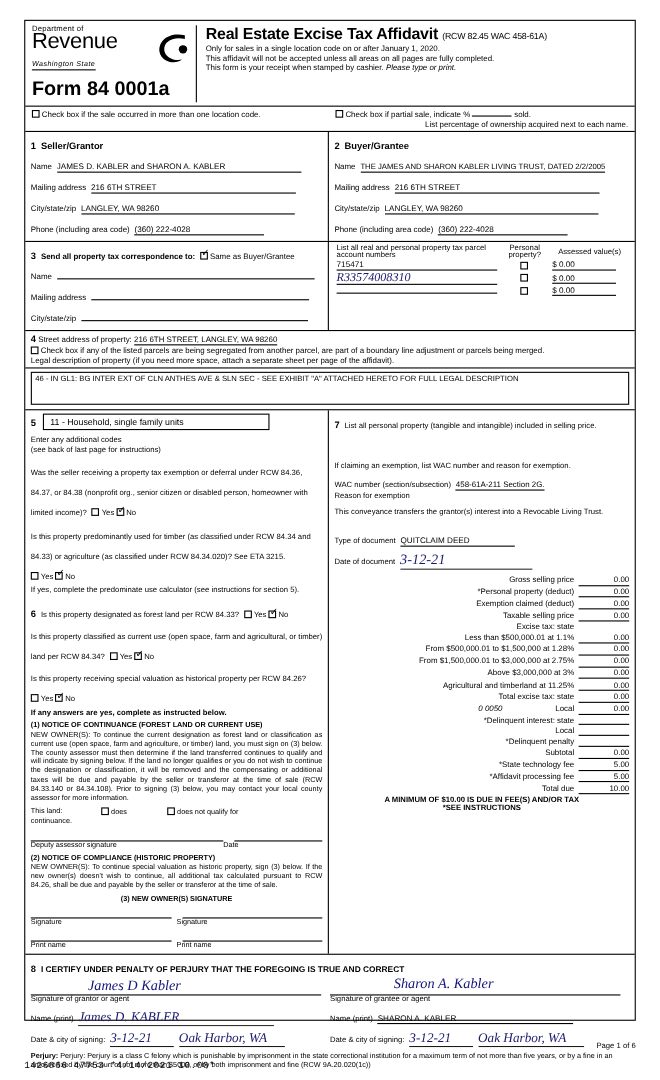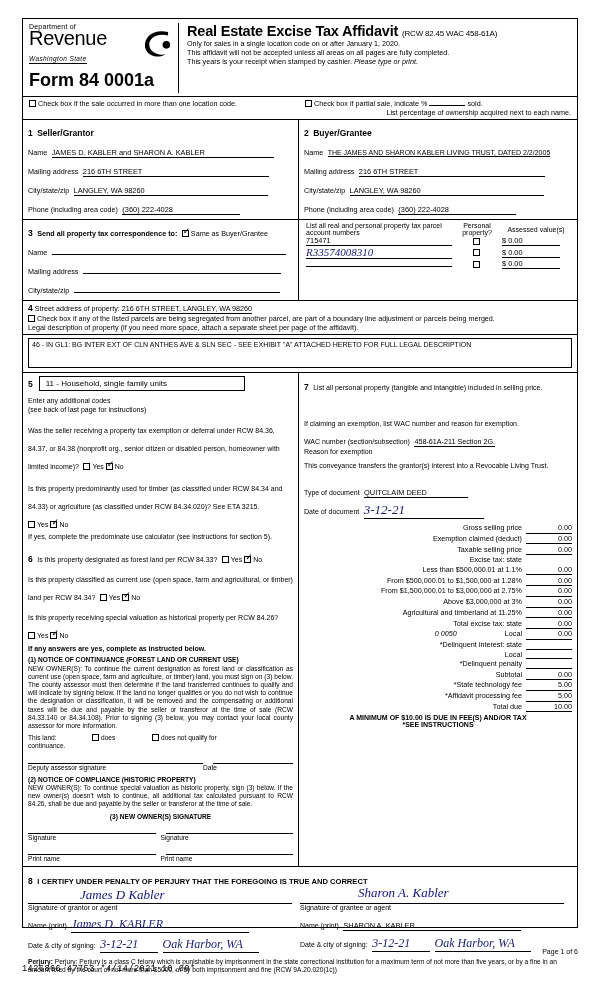--- a/index.html
+++ b/index.html
@@ -217,21 +217,21 @@
         </svg>
       </div>
       <div class="hdr-right">
         <div class="title">
           <span>Real Estate Excise Tax Affidavit</span>
           <span class="rcw">(RCW 82.45 WAC 458-61A)</span>
         </div>
         <div class="subline">Only for sales in a single location code on or after January 1, 2020.</div>
         <div class="subline">This affidavit will not be accepted unless all areas on all pages are fully completed.</div>
         <div class="subline">
-          <span>This years is your receipt when stamped by cashier.</span>
+          <span>This form is your receipt when stamped by cashier.</span>
           <i>Please type or print.</i>
         </div>
       </div>
     </div>
 
     <div class="row-checks">
       <div class="c1">
         <span class="cb"></span><span>Check box if the sale occurred in more than one location code.</span>
       </div>
       <div class="c2">
@@ -463,20 +463,24 @@
           <span class="fill u hand" style="width:120px;font-size:13px;">3-12-21</span>
         </div>
 
         <table class="money-tbl" style="margin-top:4px;">
           <tbody>
               <tr>
                 <td class="lbl2">Gross selling price</td>
                 <td class="val">0.00</td>
               </tr>
           <tr>
+                <td class="lbl2">*<span>Personal property (deduct)</span></td>
+                <td class="val">0.00</td>
+              </tr>
+          <tr>
                 <td class="lbl2">Exemption claimed (deduct)</td>
                 <td class="val">0.00</td>
               </tr>
           <tr>
                 <td class="lbl2">Taxable selling price</td>
                 <td class="val">0.00</td>
               </tr>
           <tr>
                 <td class="lbl2">Excise tax: state</td>
                 <td></td>

